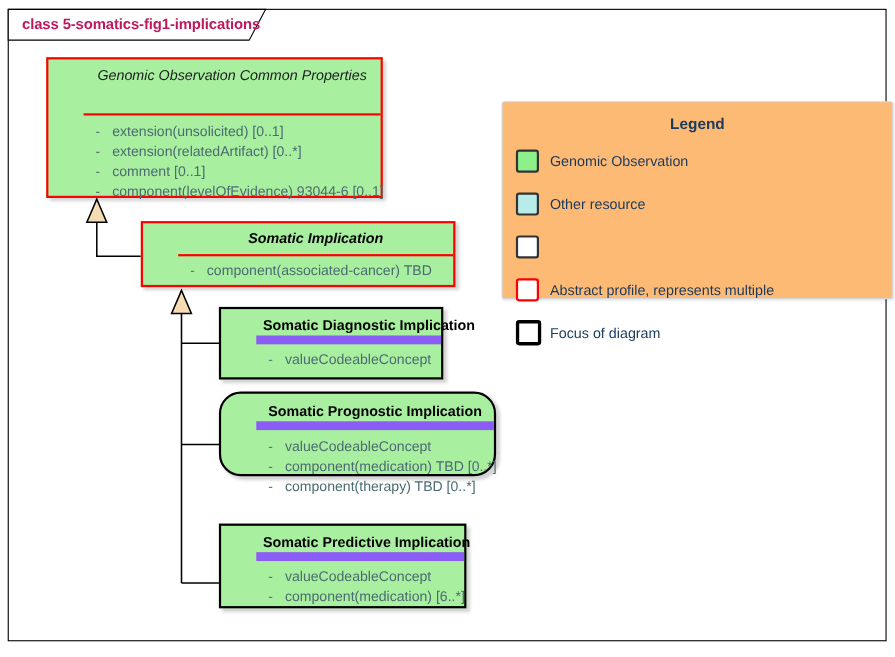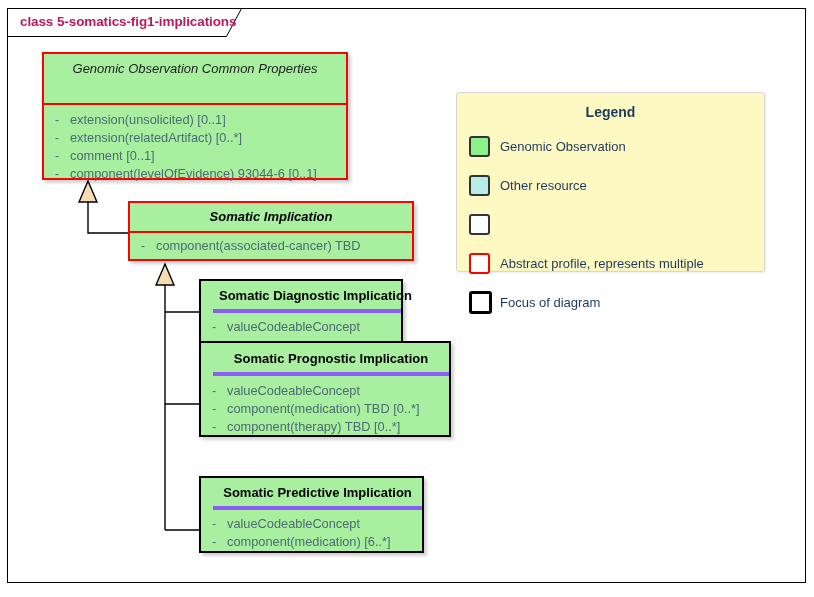--- a/index.html
+++ b/index.html
@@ -47,37 +47,38 @@
     color: #be185d;
     white-space: nowrap;
     letter-spacing: -0.1px;
   }
 
   
   .uml-box {
     position: absolute;
     box-sizing: border-box;
     background: #a8efa0;
+    padding-left: 32px;
   }
   .uml-box.shadowed {
     box-shadow: 3px 3px 3px rgba(0,0,0,0.18);
   }
   .uml-box.red-border {
     border: 2px solid #ff0000;
   }
   .uml-box.black-border {
     border: 2px solid #000000;
   }
   .uml-head {
     box-sizing: border-box;
     padding: 5px 6px 5px 6px;
     text-align: center;
   }
   .uml-head.div-red { border-bottom: 2px solid #ff0000; }
-  .uml-head.div-black { border-bottom: 4px solid #8b5cf6; margin-left: 12px; }
+  .uml-head.div-black { border-bottom: 8px solid #8b5cf6; }
 
   .stereo-line {
     font-size: 13px;
     font-style: italic;
     color: #1c1c1c;
     line-height: 19px;
     white-space: nowrap;
   }
   .class-name-abstract {
     font-size: 13px;
@@ -115,23 +116,23 @@
   .attr-name {
     font-size: 12.8px;
     color: #4c6b72;
   }
 
   
   .legend-box {
     position: absolute;
     left: 456px;
     top: 92px;
-    width: 309px;
+    width: 356px;
     height: 180px;
-    background: #fef9c3;
+    background: #fdba74;
     border: 1px solid #d6d6d6;
     border-radius: 3px;
     box-sizing: border-box;
     box-shadow: 1px 1px 2px rgba(0,0,0,0.08);
   }
   .legend-title {
     text-align: center;
     font-size: 14px;
     font-weight: bold;
     color: #1b3a5c;
@@ -239,21 +240,21 @@
       <div class="class-name-concrete">Somatic Diagnostic Implication</div>
     </div>
     <div class="uml-attrs" style="padding-top:5px;">
       <div class="attr-row">
         <span class="attr-vis">-</span>
         <span class="attr-name">valueCodeableConcept</span>
       </div>
     </div>
   </div>
 
-  <div class="uml-box black-border shadowed" style="left:199px; top:341px; width:252px; height:96px;">
+  <div class="uml-box black-border shadowed" style="left:199px; top:356px; width:252px; height:77px;border-radius:20px;">
     <div class="uml-head div-black" style="height:33px; padding-top:6px;">
       <div class="class-name-concrete">Somatic Prognostic Implication</div>
     </div>
     <div class="uml-attrs" style="padding-top:6px;">
       <div class="attr-row">
         <span class="attr-vis">-</span>
         <span class="attr-name">valueCodeableConcept</span>
       </div>
       <div class="attr-row">
         <span class="attr-vis">-</span>

